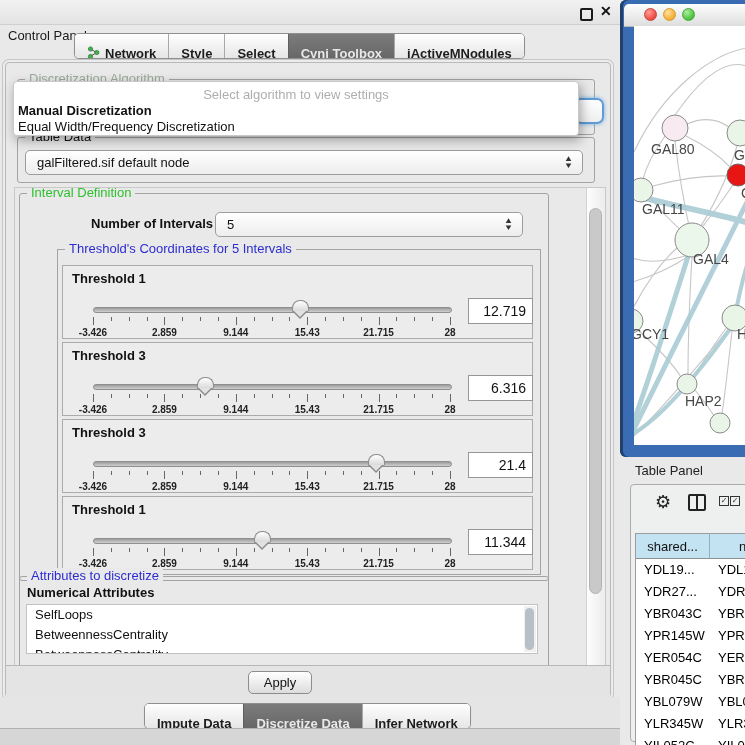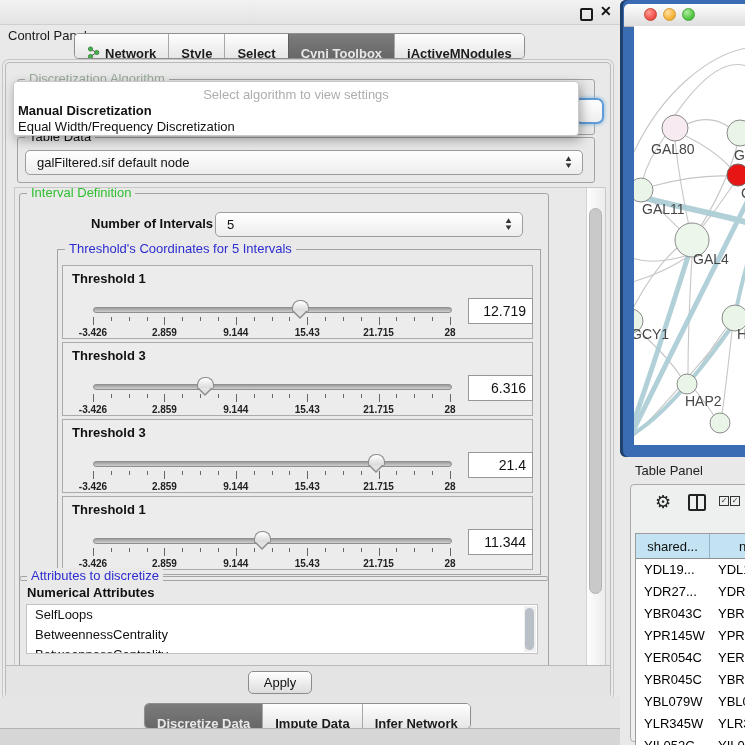--- a/index.html
+++ b/index.html
@@ -338,25 +338,25 @@
         </div>
       </div>
 
       <div class="apply-strip">
         <div class="apply-btn">Apply</div>
       </div>
     </div>
 
     <div class="cp-bottom-bg"></div>
     <div class="seg cp-bottom-tabs">
+      <div class="tab">
+          <span>Impute Data</span>
+        </div>
       <div class="tab sel">
           <span>Discretize Data</span>
-        </div>
-      <div class="tab">
-          <span>Impute Data</span>
         </div>
       <div class="tab">
           <span>Infer Network</span>
         </div>
     </div>
     <div class="cp-bottom-strip"></div>
   </div>
 
   <div class="net" style="box-shadow:inset 3px 0 0 #20406e;">
     <div class="net-titlebar">

